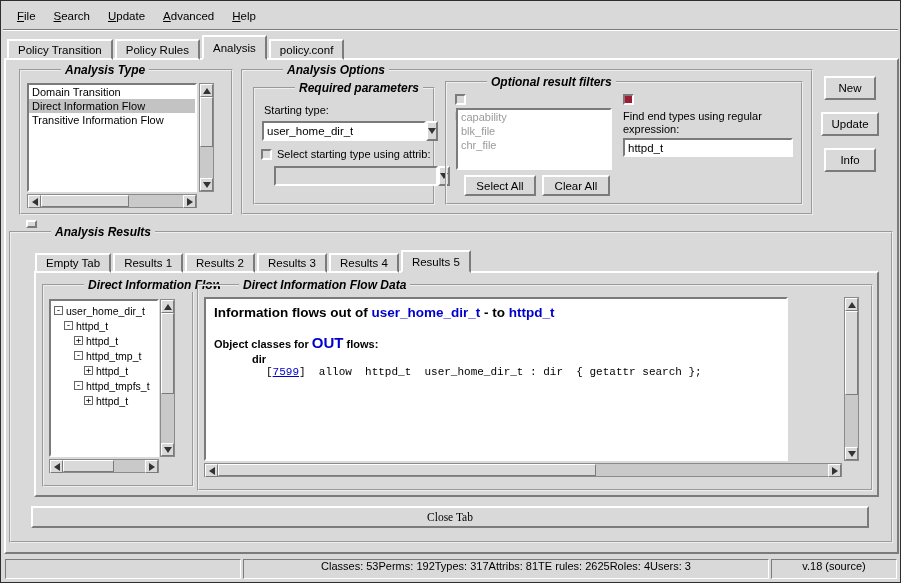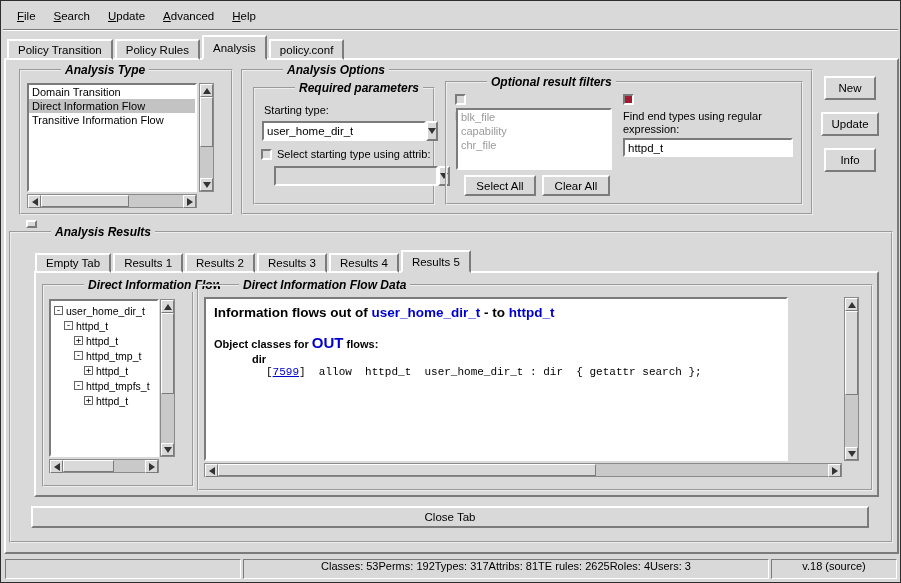--- a/index.html
+++ b/index.html
@@ -185,22 +185,22 @@
   </div>
 
   <div class="group" style="left:444px; top:80px; width:358px; height:124px;">
     <span class="group-title">Optional result filters</span>
   </div>
   <div class="cb-row" style="left:454px; top:92px; width:200px;flex-direction:column;">
     <span class="cb"></span>
     <span class="cb-label">Filter results by object class:</span>
   </div>
   <div class="listbox sunken" style="left:455px; top:107px; width:156px; height:62px;">
+    <div class="lb-item disabled">capability</div>
     <div class="lb-item disabled">blk_file</div>
-    <div class="lb-item disabled">capability</div>
     <div class="lb-item disabled">chr_file</div>
   </div>
   <div class="btn" style="left:463px; top:174px; width:72px; height:21px;">Select All</div>
   <div class="btn" style="left:541px; top:174px; width:68px; height:21px;">Clear All</div>
 
   <div class="cb-row" style="left:622px; top:92px; width:172px;flex-direction:column;">
     <span class="cb on"></span>
     <span class="cb-label">Find end types using regular expression:</span>
   </div>
   <input class="entry" style="left: 622px; top: 137px; width: 170px; height: 19px;" value="httpd_t">
@@ -306,21 +306,21 @@
         <span class="tri-left"></span>
       </div>
     <div class="sb-track">
         <div class="sb-thumb"></div>
       </div>
     <div class="sb-btn">
         <span class="tri-right"></span>
       </div>
   </div>
 
-  <div class="btn" style="left:30px; top:505px; width:838px; height:22px;">Close Tab</div>
+  <div class="btn" style="left:30px; top:505px; width:838px; height:22px;font-family:Liberation Serif, serif;">Close Tab</div>
 
   <div class="status-panel" style="left:4px; top:558px; width:236px;"></div>
   <div class="status-panel" style="left:242px; top:558px; width:526px;">
     <span>Classes: 53</span>
     <span>Perms: 192</span>
     <span>Types: 317</span>
     <span>Attribs: 81</span>
     <span>TE rules: 2625</span>
     <span>Roles: 4</span>
     <span>Users: 3</span>

